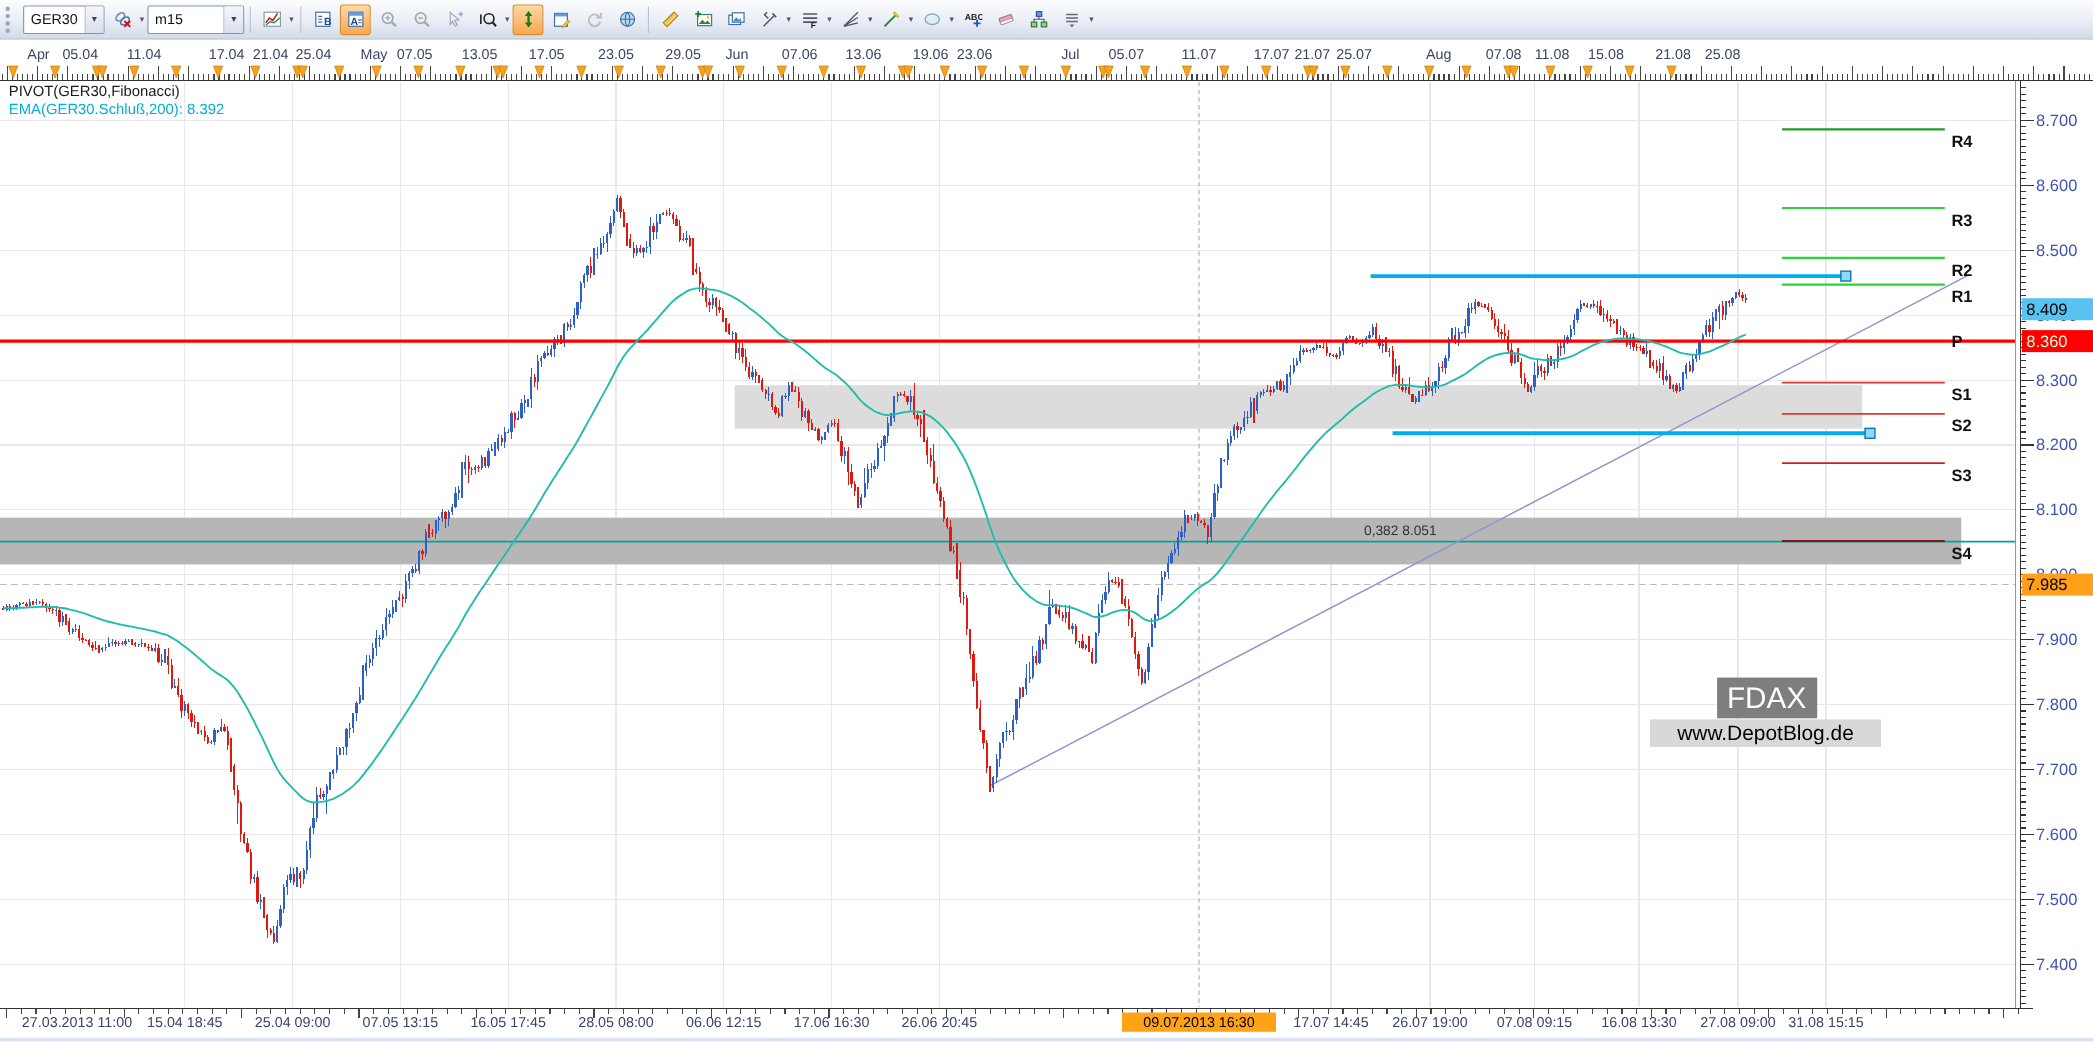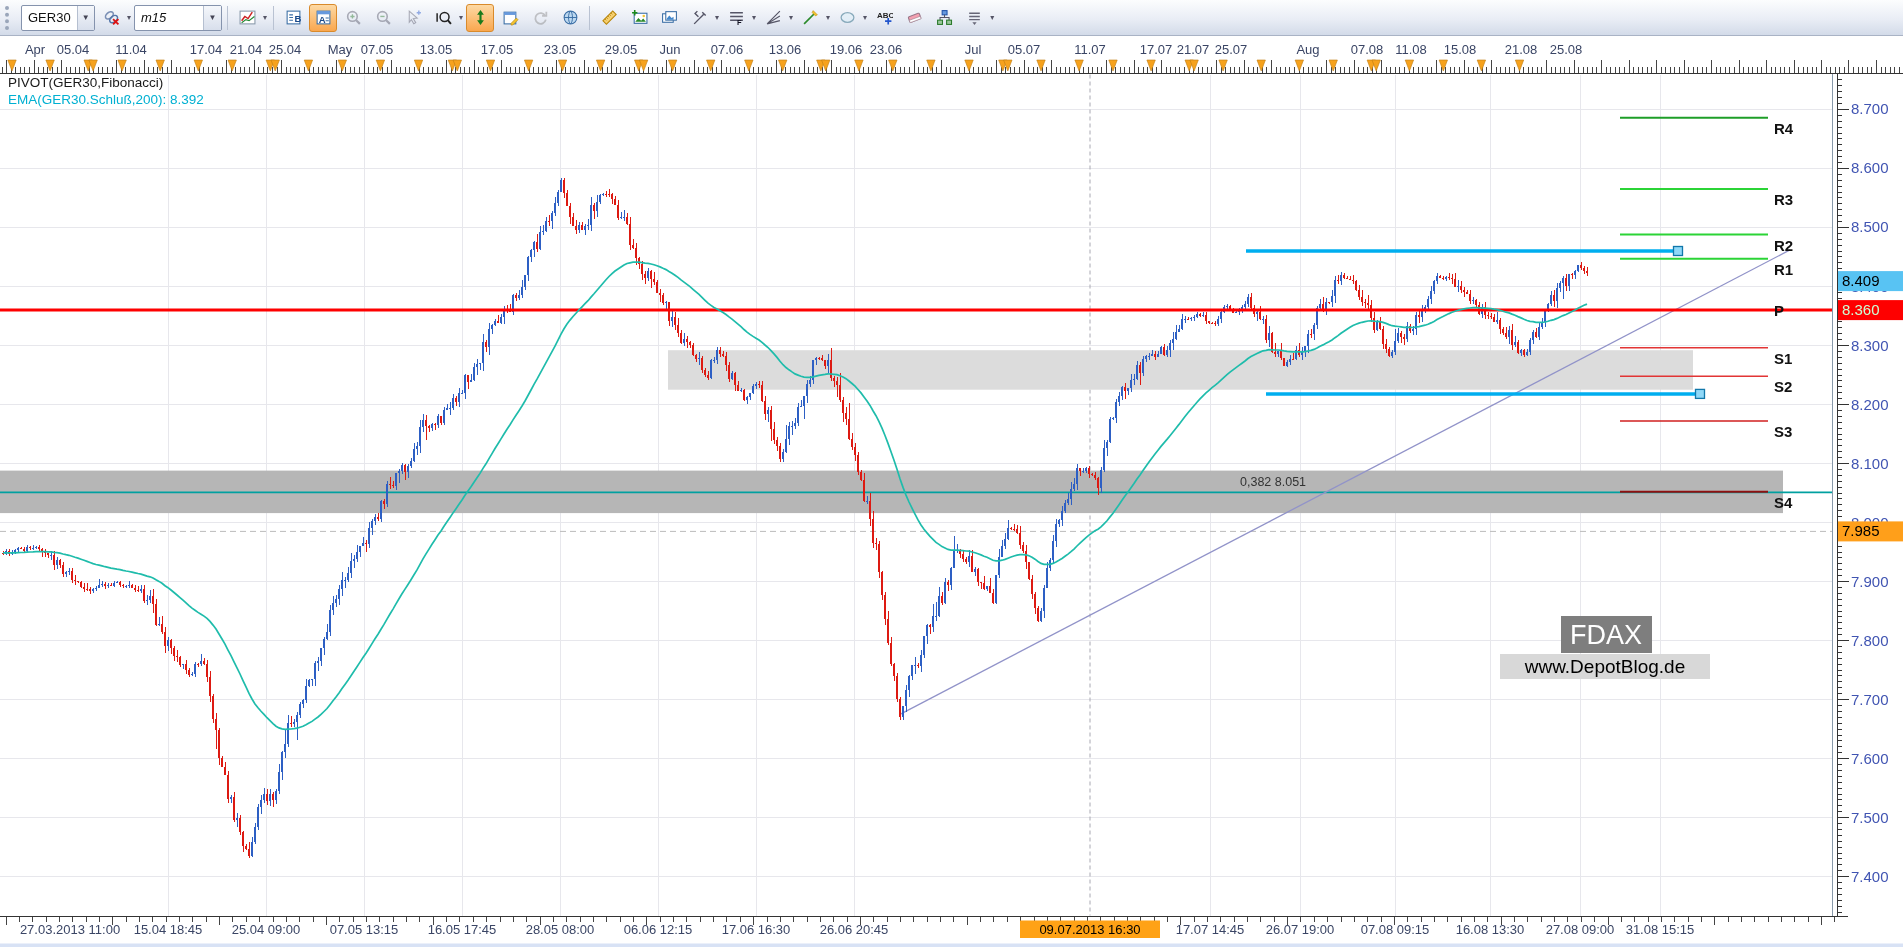--- a/index.html
+++ b/index.html
@@ -32,21 +32,21 @@
       <span class="arw">▼</span>
     </div>
     <div class="tb-btn">
       <svg width="17" height="17" viewBox="0 0 16 16">
         <ellipse cx="6" cy="6" rx="4.2" ry="2.7" fill="none" stroke="#7a8fb5" stroke-width="1.5" transform="rotate(-40 6 6)"></ellipse>
         <ellipse cx="10" cy="9.5" rx="4.2" ry="2.7" fill="none" stroke="#5577aa" stroke-width="1.5" transform="rotate(-40 10 9.5)"></ellipse>
         <path d="M9.5 9.5l5 5M14.5 9.5l-5 5" stroke="#dd1111" stroke-width="1.7"></path>
       </svg>
     </div>
     <span class="drop">▾</span>
-    <div class="combo" style="width: 86px; font-style: italic;">
+    <div class="combo" style="width: 86px;">
       <span class="val">m15</span>
       <span class="arw">▼</span>
     </div>
     <div class="tb-sep"></div>
     <div class="tb-btn">
       <svg width="17" height="17" viewBox="0 0 16 16">
         <rect x="1" y="2" width="14" height="12" fill="#fff" stroke="#8899aa"></rect>
         <path d="M2.5 11l3-4 3 2 4-6" stroke="#cc2222" fill="none" stroke-width="1.4"></path>
         <path d="M2.5 13l4-3 3 1 5-4" stroke="#228833" fill="none" stroke-width="1.1"></path>
       </svg>

